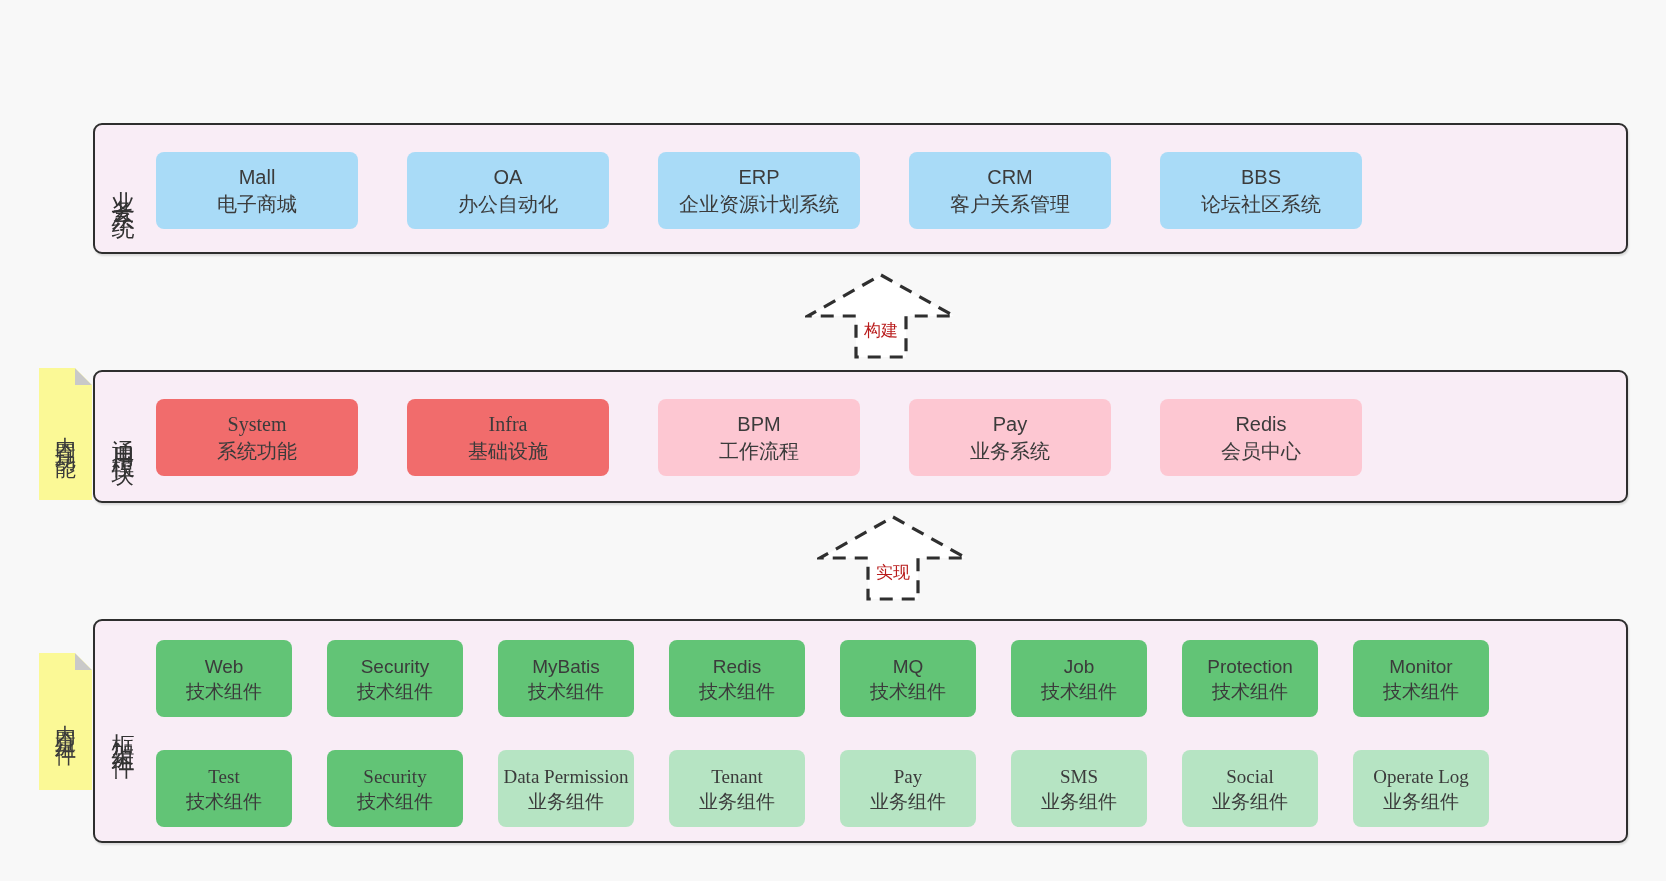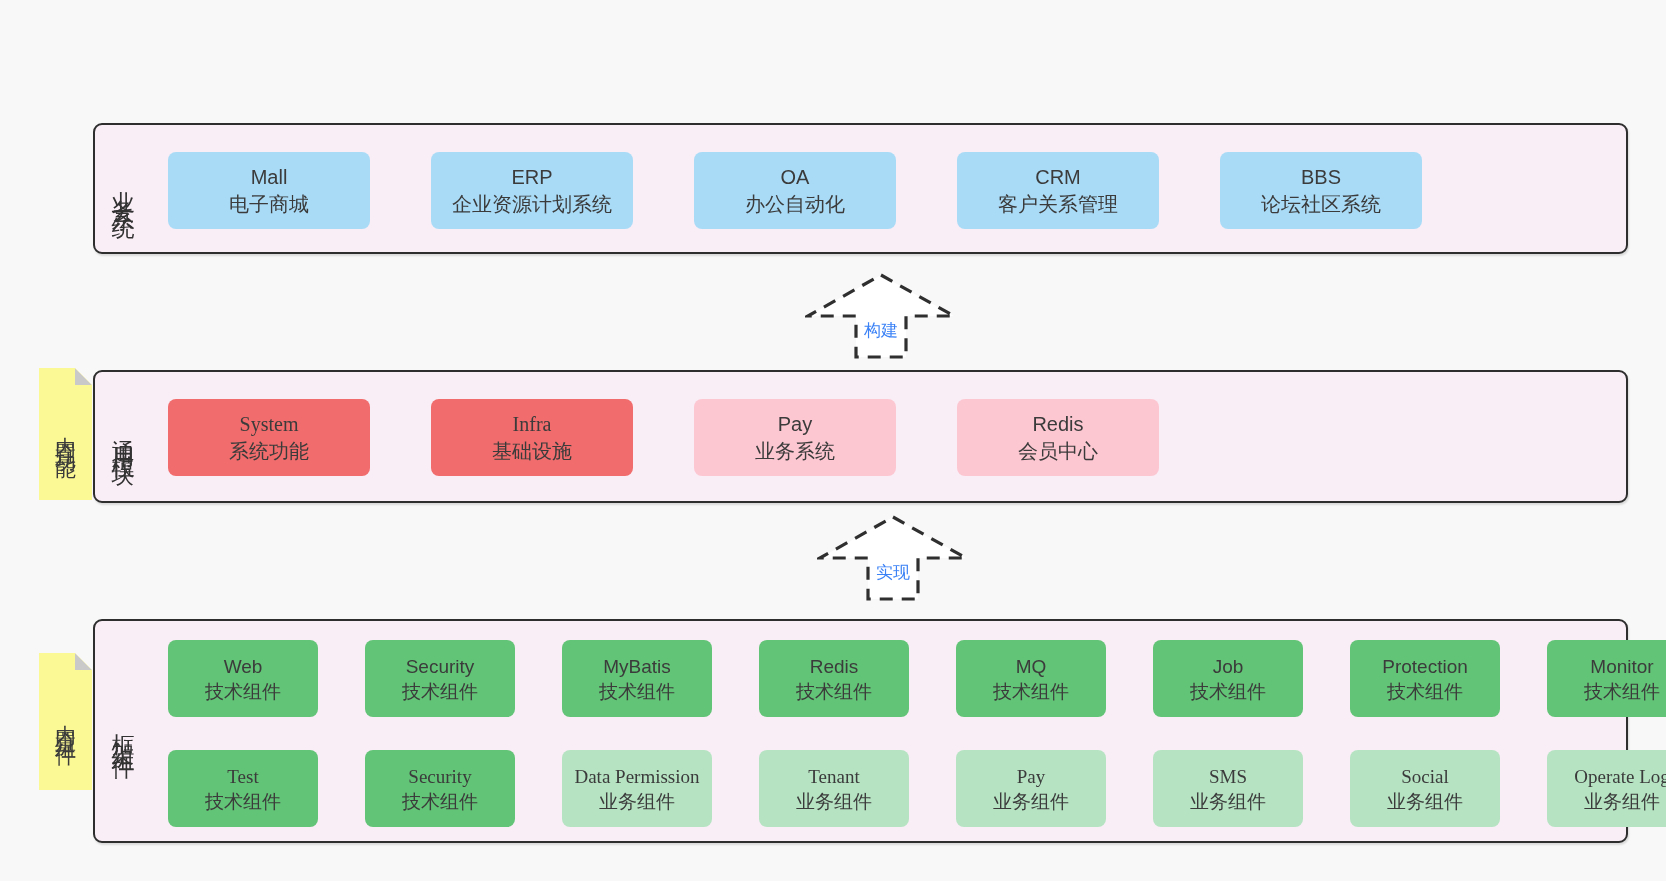--- a/index.html
+++ b/index.html
@@ -31,24 +31,23 @@
   .band-row{position:absolute;left:61px;display:flex;}
   .band-row.cols6{gap:49px;}
   .band-row.cols8{gap:35px;}
   .band1 .band-row, .band2 .band-row{top:27px;}
   .band3 .band-row:nth-of-type(2){top:19px;}
   .band3 .band-row:nth-of-type(3){top:129px;font-family:Liberation Serif, serif;}
   .module-box{
     height:77px;border-radius:8px;display:flex;flex-direction:column;
     align-items:center;justify-content:center;text-align:center;box-sizing:border-box;
     padding:2px 4px;
-    margin-left:12px;
   }
   .cols6 .module-box{width:202px;font-size:20px;line-height:27px;}
-  .cols8 .module-box{width:150px;font-size:19px;line-height:25px;}
+  .cols8 .module-box{width:136px;font-size:19px;line-height:25px;}
   .module-box.blue{background:var(--box-blue);}
   .module-box.red{background:var(--box-red);font-family:Liberation Serif, serif;}
   .module-box.pink{background:var(--box-pink);}
   .module-box.green{background:var(--box-green);}
   .module-box.green-light{background:var(--box-green-light);}
   .box-name,.box-desc{color:var(--text);}
   .sticky{
     position:absolute;width:53px;background:var(--sticky-yellow);z-index:3;
     clip-path:polygon(0 0,calc(100% - 17px) 0,100% 17px,100% 100%,0 100%);
     display:flex;align-items:center;justify-content:center;
@@ -60,42 +59,42 @@
     background:var(--sticky-fold);clip-path:polygon(0 0,100% 100%,0 100%);
   }
   .sticky1{left:39px;top:368px;height:132px;}
   .sticky2{left:39px;top:653px;height:137px;}
   .arrow{position:absolute;width:152px;height:88px;}
   .arrow1{left:805px;top:272px;}
   .arrow2{left:817px;top:514px;}
   .arrow svg{position:absolute;inset:0;}
   .arrow-label{
     position:absolute;left:50%;top:52%;transform:translateX(-50%);
-    background:#ffffff;padding:1px 3px;font-size:17px;color:#3b82f6;white-space:nowrap;
+    background:#ffffff;padding:1px 3px;font-size:17px;color:#b91c1c;white-space:nowrap;
   }
 </style>
 </head>
 <body>
 
 <div class="canvas">
 
   <section class="band band1">
     <div class="band-label">业务系统</div>
     <div class="band-row cols6">
         <div class="module-box blue">
           <div class="box-name">Mall</div>
           <div class="box-desc">电子商城</div>
         </div>
         <div class="module-box blue">
+          <div class="box-name">OA</div>
+          <div class="box-desc">办公自动化</div>
+        </div>
+        <div class="module-box blue">
           <div class="box-name">ERP</div>
           <div class="box-desc">企业资源计划系统</div>
-        </div>
-        <div class="module-box blue">
-          <div class="box-name">OA</div>
-          <div class="box-desc">办公自动化</div>
         </div>
         <div class="module-box blue">
           <div class="box-name">CRM</div>
           <div class="box-desc">客户关系管理</div>
         </div>
         <div class="module-box blue">
           <div class="box-name">BBS</div>
           <div class="box-desc">论坛社区系统</div>
         </div>
       </div>
@@ -113,20 +112,24 @@
     <div class="band-row cols6">
         <div class="module-box red">
           <div class="box-name">System</div>
           <div class="box-desc">系统功能</div>
         </div>
         <div class="module-box red">
           <div class="box-name">Infra</div>
           <div class="box-desc">基础设施</div>
         </div>
         <div class="module-box pink">
+          <div class="box-name">BPM</div>
+          <div class="box-desc">工作流程</div>
+        </div>
+        <div class="module-box pink">
           <div class="box-name">Pay</div>
           <div class="box-desc">业务系统</div>
         </div>
         <div class="module-box pink">
           <div class="box-name">Redis</div>
           <div class="box-desc">会员中心</div>
         </div>
       </div>
   </section>
 

